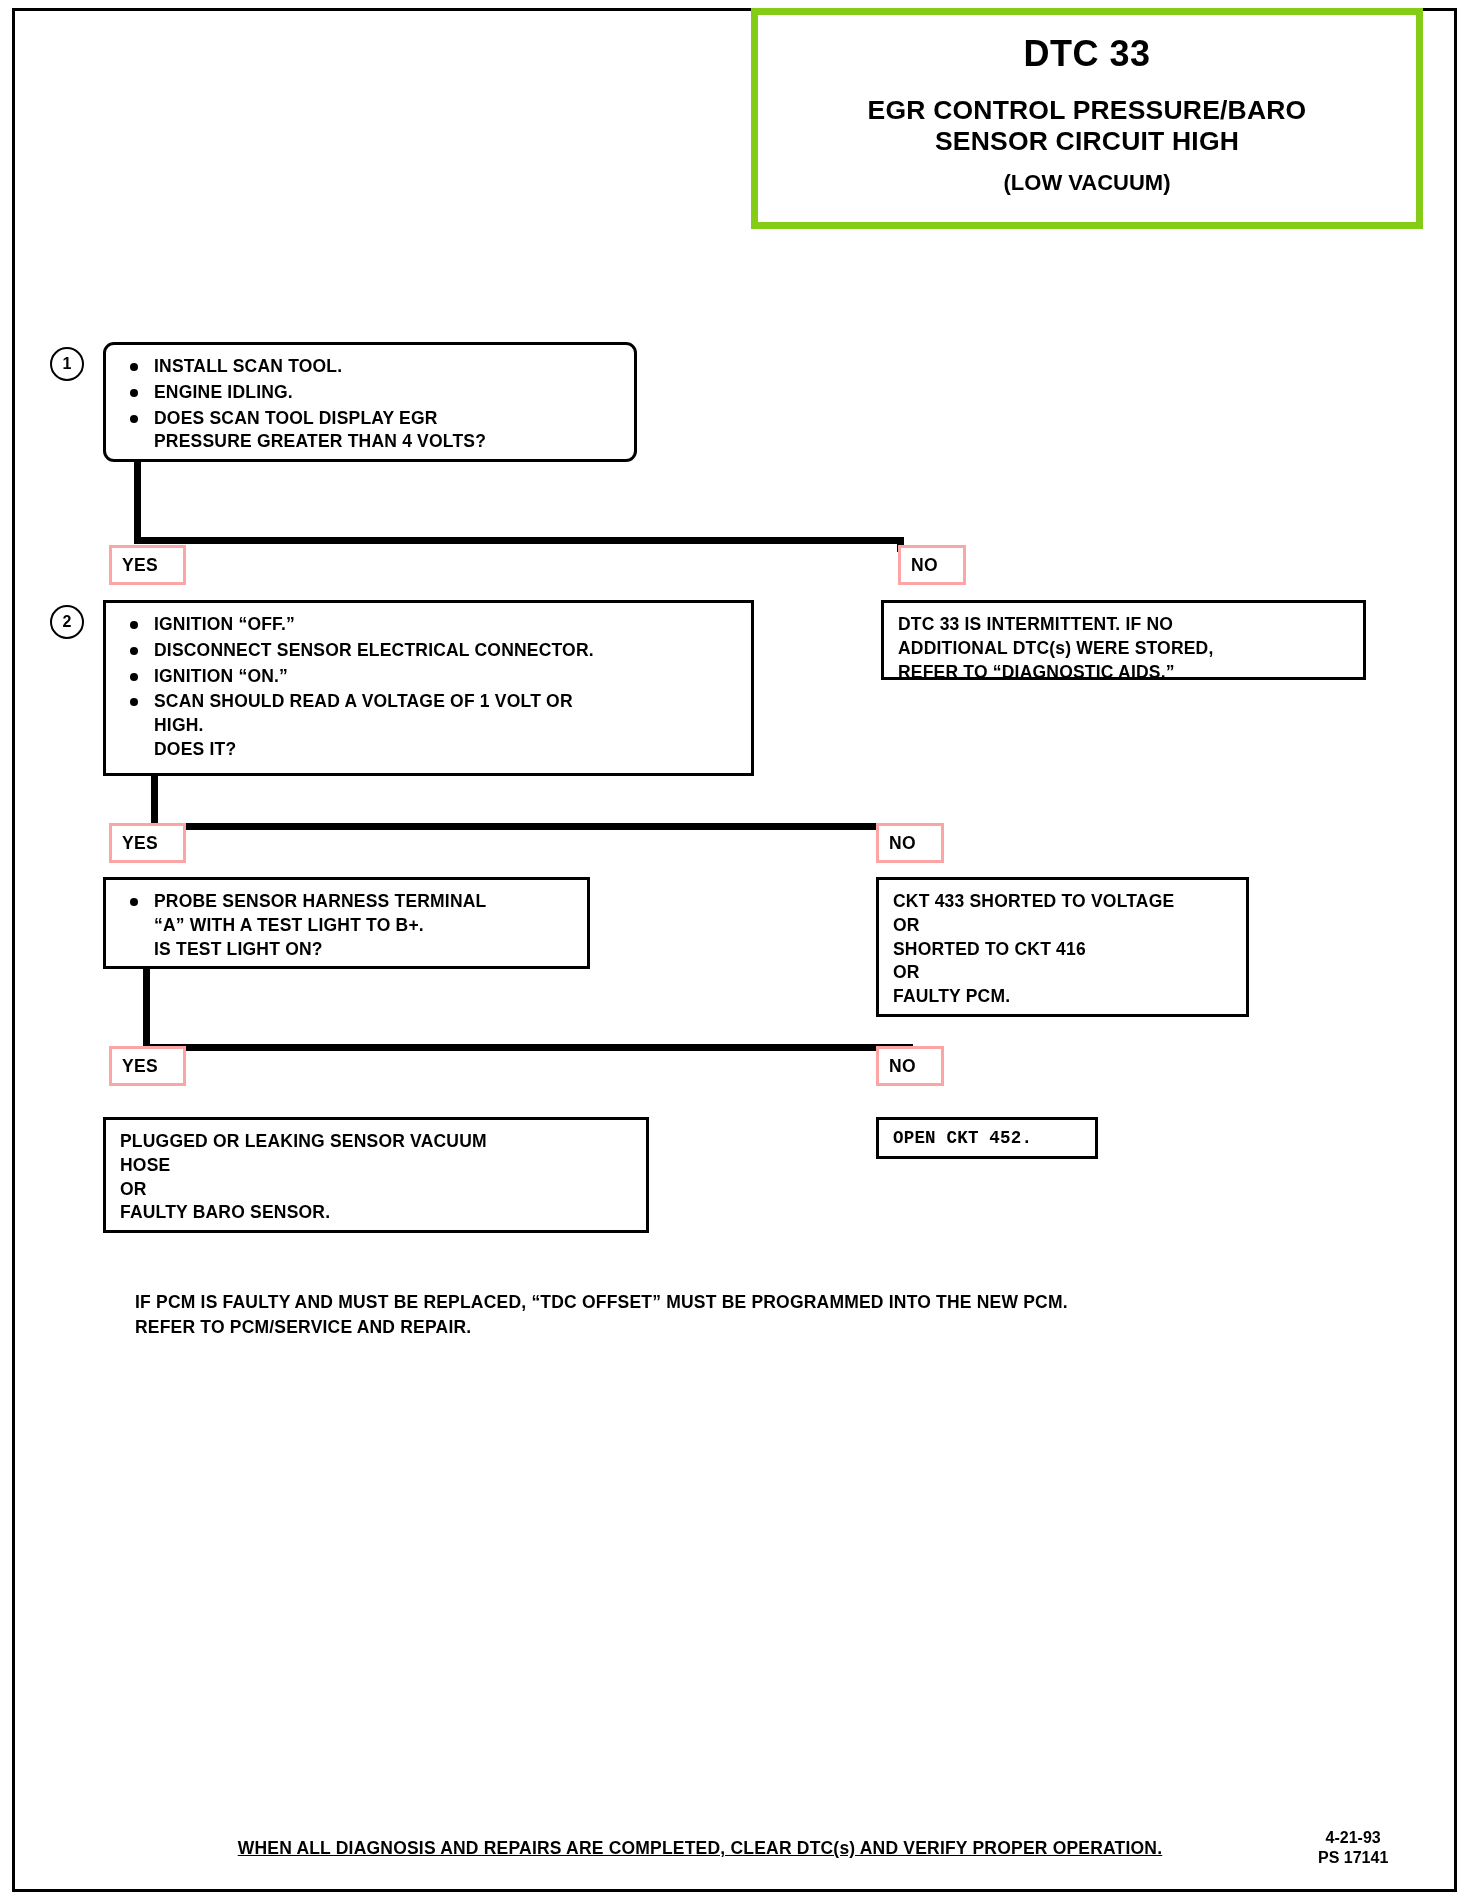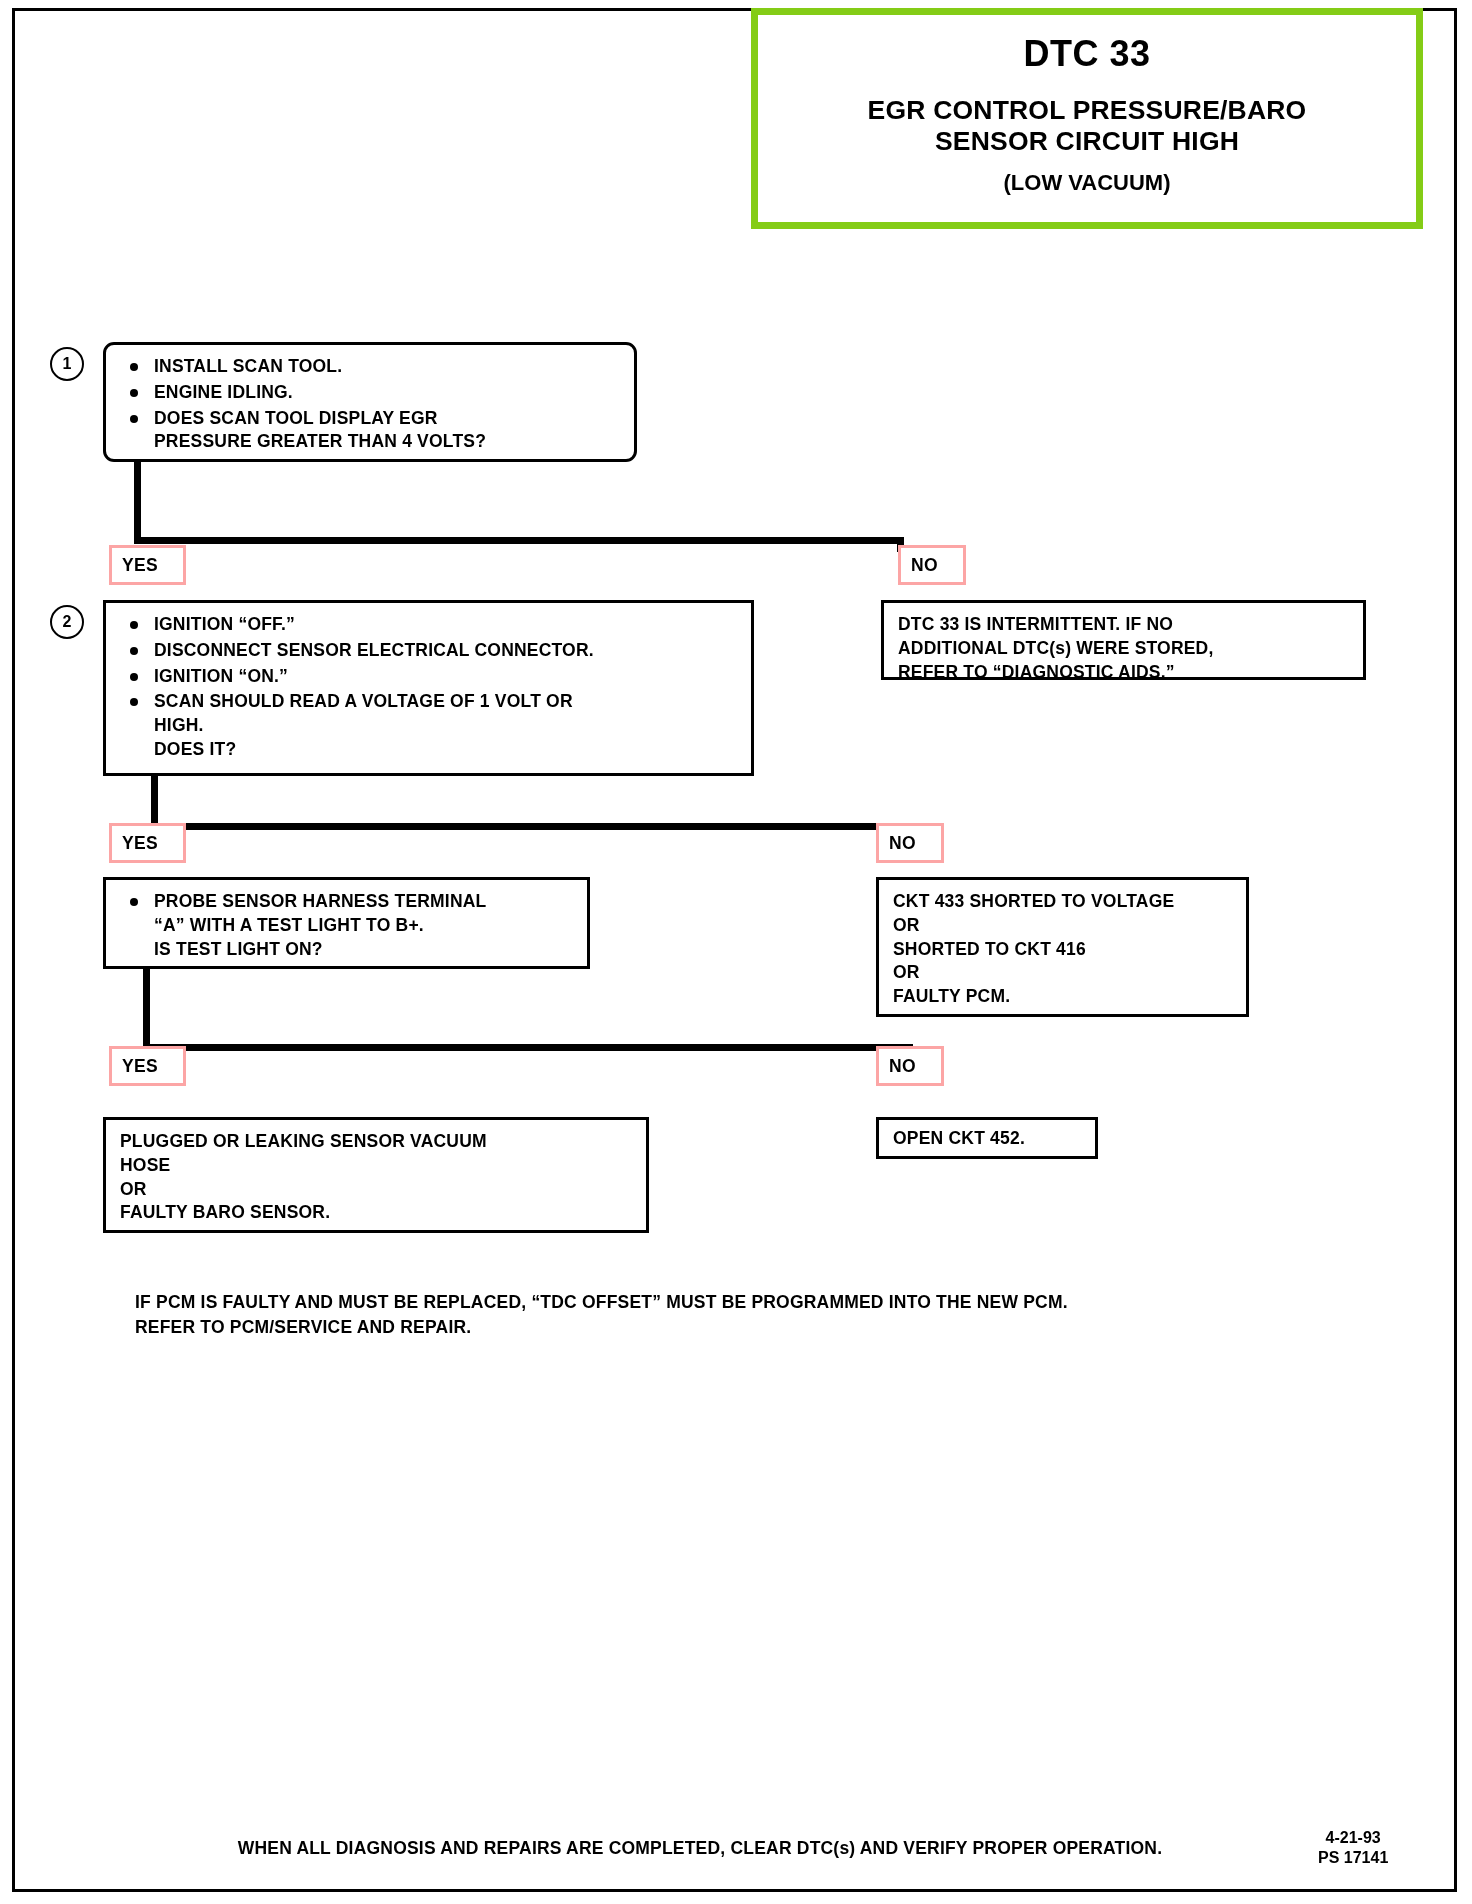--- a/index.html
+++ b/index.html
@@ -137,20 +137,21 @@
 
   #footer-note {
     position: absolute;
     left: 130px;
     top: 1838px;
     width: 1140px;
     text-align: center;
     font-size: 17.5px;
     font-weight: bold;
     letter-spacing: 0.2px;
+    text-decoration: underline;
   }
   #footer-code {
     position: absolute;
     left: 1318px;
     top: 1828px;
     font-size: 16px;
     font-weight: bold;
     line-height: 1.25;
     text-align: center;
   }
@@ -242,21 +243,21 @@
 <div class="box" style="left:103px; top:1117px; width:546px; height:116px;">
   <div class="inner">
     <span class="plain-line">PLUGGED OR LEAKING SENSOR VACUUM</span>
     <span class="plain-line">HOSE</span>
     <span class="plain-line">OR</span>
     <span class="plain-line">FAULTY BARO SENSOR.</span>
   </div>
 </div>
 
 <div class="box" style="left:876px; top:1117px; width:222px; height:42px;">
-  <div class="inner" style="padding-top:7px;">
+  <div class="inner" style="padding-top:7px;font-family:Liberation Mono, monospace;">
     <span class="plain-line">OPEN CKT 452.</span>
   </div>
 </div>
 
 <div class="note" style="left:135px; top:1290px; width:1180px;">
   <span class="plain-line">IF PCM IS FAULTY AND MUST BE REPLACED, “TDC OFFSET” MUST BE PROGRAMMED INTO THE NEW PCM.</span>
   <span class="plain-line">REFER TO PCM/SERVICE AND REPAIR.</span>
 </div>
 
 <div id="footer-note">WHEN ALL DIAGNOSIS AND REPAIRS ARE COMPLETED, CLEAR DTC(s) AND VERIFY PROPER OPERATION.</div>

